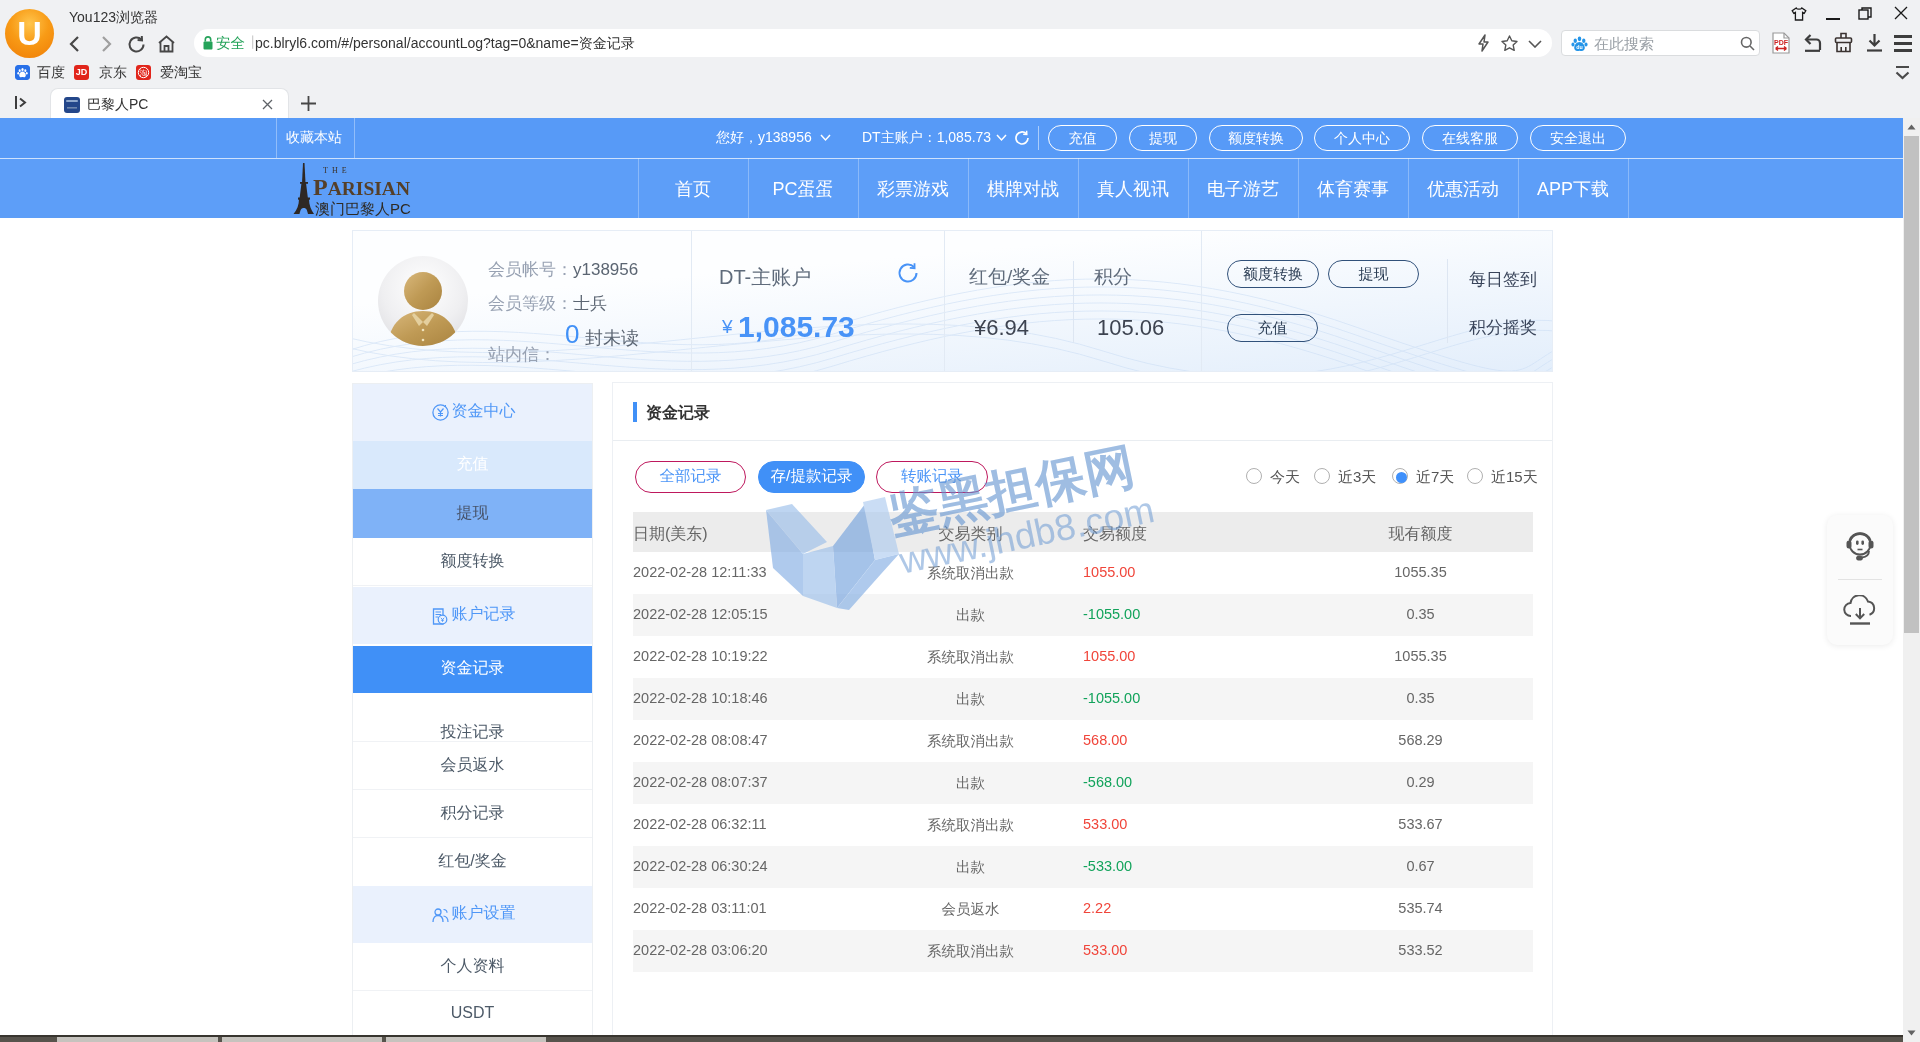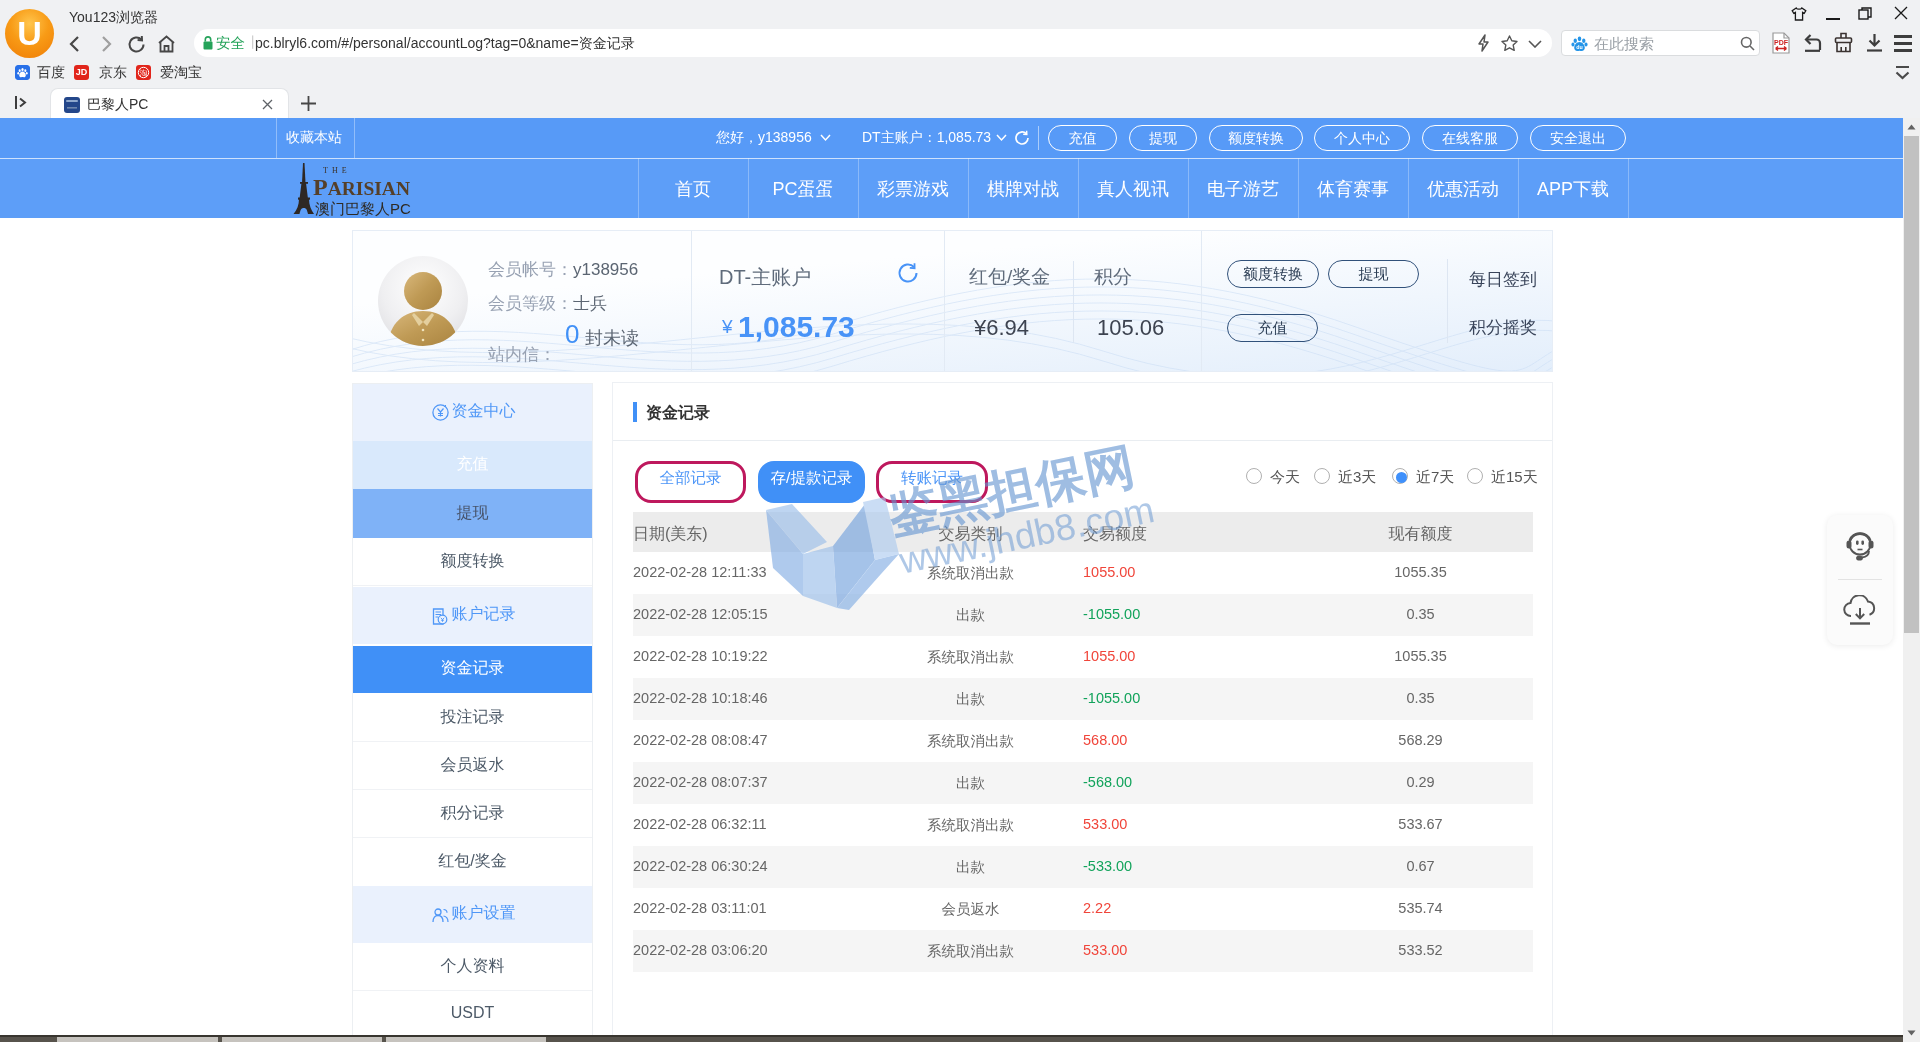--- a/index.html
+++ b/index.html
@@ -45,21 +45,21 @@
   
   #panel { position:absolute; left:612px; top:264px; width:941px; height:660px; background:#fff; border:1px solid #edf0f4; border-bottom:none; }
   
   .trow { position:absolute; left:20px; width:900px; height:42px; font-size:14.5px; color:#666; }
   .c1 { position:absolute; left:0px; width:225px; top:12px;}
   .c2 { position:absolute; left:225px; width:225px; text-align:center; top:12px;}
   .c3 { position:absolute; left:450px; width:225px; top:12px;}
   .c4 { position:absolute; left:675px; width:225px; text-align:center; top:12px;}
   .red { color:#f0453a; }
   .grn { color:#12a35b; }
-  .tpill { position:absolute; height:42px; border:3px solid #be185d; border-radius:16px; color:#4a94f7; font-size:15.5px; text-align:center; line-height:28px; background:#fff; }
+  .tpill { position:absolute; height:32px; border:1px solid #be185d; border-radius:16px; color:#4a94f7; font-size:15.5px; text-align:center; line-height:28px; background:#fff; }
   .radio { position:absolute; width:16px; height:16px; border:1px solid #b0b0b0; border-radius:50%; background:#fff; }
   .radio.sel::after { content:""; position:absolute; left:2.5px; top:2.5px; width:11px; height:11px; border-radius:50%; background:#3f90fb; }
   .rlbl { position:absolute; font-size:15px; color:#555; }
   #float { position:absolute; left:1827px; top:397px; width:66px; height:130px; background:#fbfbfb; border-radius:10px; box-shadow:0 1px 6px rgba(0,0,0,0.08); }
   
   #sbar { position:absolute; right:0; top:118px; width:17px; height:924px; background:#f0f0f0; }
 </style>
 </head>
 <body>
 <div id="chrome">
@@ -336,21 +336,21 @@
           <path d="M3.5 4 H9 M3.5 6.5 H9 M3.5 9 H6" stroke="#4f97f7" stroke-width="1"></path>
           <circle cx="10.5" cy="11.5" r="4.3" fill="#eaf1fd" stroke="#4f97f7" stroke-width="1.2"></circle>
           <path d="M8.8 9.8 L10.5 11.5 L12.2 9.8 M10.5 11.5 V13.8 M9 12.2 H12" stroke="#4f97f7" stroke-width="0.9" fill="none"></path>
         </svg>
       <div style="padding-top:17px;padding-left:22px">账户记录</div>
     </div>
     <div class="srow" style="top:262px;height:47px;background:#4090f7;color:#fff">
         <div style="padding-top:12px">资金记录</div>
       </div>
     <div class="srow" style="top:310px;height:48px;border-bottom:1px solid #f0f2f5">
-        <div style="padding-top:13px">投注记录</div>
+        <div style="padding-top:28px">投注记录</div>
       </div>
     <div class="srow" style="top:358px;height:48px;border-bottom:1px solid #f0f2f5">
         <div style="padding-top:13px">会员返水</div>
       </div>
     <div class="srow" style="top:406px;height:48px;border-bottom:1px solid #f0f2f5">
         <div style="padding-top:13px">积分记录</div>
       </div>
     <div class="srow" style="top:454px;height:48px">
         <div style="padding-top:13px">红包/奖金</div>
       </div>

